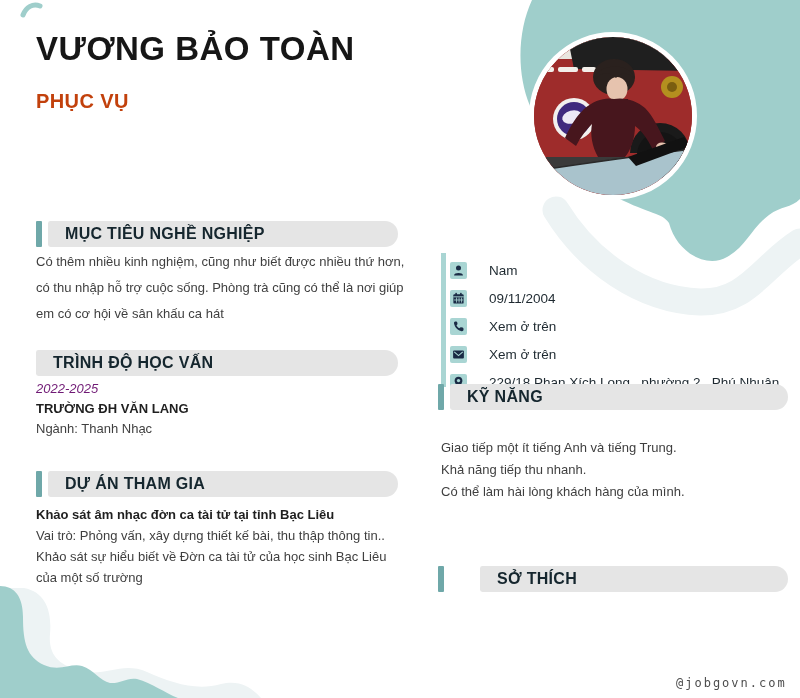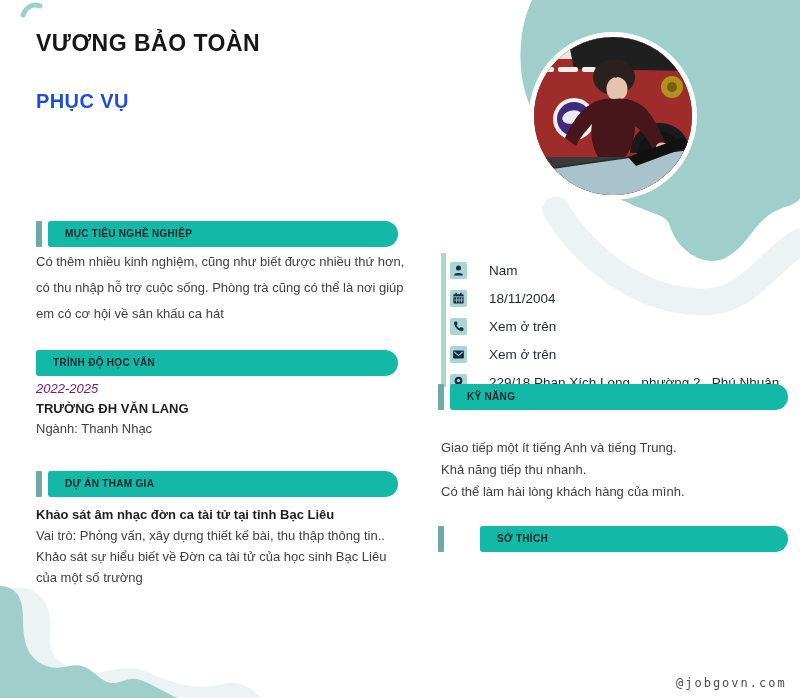--- a/index.html
+++ b/index.html
@@ -2,32 +2,32 @@
 <html><head>
 <meta charset="utf-8">
 <style>
   html,body{margin:0;padding:0;background:#e8e8e8;}
   .page{position:relative;width:800px;height:698px;background:#ffffff;overflow:hidden;
         font-family:"Liberation Sans",sans-serif;-webkit-font-smoothing:antialiased;}
   .decor{position:absolute;left:0;top:0;z-index:0;pointer-events:none;}
   .layer{position:absolute;z-index:2;}
 
   
-  .cv-name{left:36px;top:30px;font-size:23px;font-weight:700;color:#161616;letter-spacing:.5px;}
-  .cv-title{left:36px;top:90px;font-size:20px;font-weight:700;color:#1d4ed8;letter-spacing:.4px;}
+  .cv-name{left:36px;top:30px;font-size:33px;font-weight:700;color:#161616;letter-spacing:.5px;}
+  .cv-title{left:36px;top:90px;font-size:20px;font-weight:700;color:#c2410c;letter-spacing:.4px;}
 
   
   .photo-wrap{left:529px;top:32px;width:158px;height:158px;border:5px solid #ffffff;
               border-radius:50%;overflow:hidden;background:#9e2c2b;z-index:3;}
 
   
   .sec-head{display:flex;gap:6px;height:26px;}
   .sec-head .accent{width:6px;background:#6FA8A9;border-radius:1px;}
-  .sec-head .bar{flex:1;background:#14b8a6;border-radius:3px 16px 16px 3px;
-                 font-size:10px;line-height:26px;font-weight:700;color:#15262E;
+  .sec-head .bar{flex:1;background:#e5e5e5;border-radius:3px 16px 16px 3px;
+                 font-size:16px;line-height:26px;font-weight:700;color:#15262E;
                  padding-left:17px;letter-spacing:.3px;}
 
   .body-text{font-size:13px;color:#3F3F3F;}
   .objective-body{left:36px;top:249px;width:372px;line-height:26px;}
   .edu-block{left:36px;top:379px;width:372px;line-height:20px;}
   .edu-block p, .proj-block p{margin:0;}
   .italic{font-style:italic;color:#701a75;}
   .bold-line{font-weight:700;color:#1F1F1F;}
   .proj-block{left:36px;top:504px;width:374px;line-height:21px;}
 
@@ -152,21 +152,21 @@
             <rect x="1.5" y="2.5" width="11" height="10" rx="1" fill="#1A2B45"></rect>
             <rect x="3.6" y="0.8" width="1.7" height="3" rx="0.7" fill="#1A2B45"></rect>
             <rect x="8.7" y="0.8" width="1.7" height="3" rx="0.7" fill="#1A2B45"></rect>
             <line x1="1.5" y1="5.2" x2="12.5" y2="5.2" stroke="#A9D5D3" stroke-width="1"></line>
             <line x1="4.9" y1="6" x2="4.9" y2="11.4" stroke="#A9D5D3" stroke-width="0.9"></line>
             <line x1="7.6" y1="6" x2="7.6" y2="11.4" stroke="#A9D5D3" stroke-width="0.9"></line>
             <line x1="10.3" y1="6" x2="10.3" y2="11.4" stroke="#A9D5D3" stroke-width="0.9"></line>
             <line x1="2.2" y1="8.6" x2="12" y2="8.6" stroke="#A9D5D3" stroke-width="0.9"></line>
           </svg>
       </span>
-      <span class="info-value">18/11/2004</span>
+      <span class="info-value">09/11/2004</span>
     </div>
     <div class="info-row">
       <span class="icon-box">
         <svg width="13" height="13" viewBox="0 0 14 14">
             <path d="M3.6,1.6 C2.6,1.6 2,2.6 2.2,3.8 C2.9,7.8 6.4,11.4 10.3,12 C11.5,12.2 12.4,11.6 12.4,10.6 L12.4,9.3 C12.4,8.7 12,8.2 11.4,8.1 L9.7,7.8 C9.2,7.7 8.7,7.9 8.4,8.3 L8,8.9 C6.4,8.1 5.6,7.2 4.8,5.6 L5.4,5.2 C5.8,4.9 6,4.4 5.9,3.9 L5.6,2.4 C5.5,1.9 5,1.6 4.5,1.6 Z" fill="#1A2B45"></path>
           </svg>
       </span>
       <span class="info-value">Xem ở trên</span>
     </div>
     <div class="info-row">
@@ -192,20 +192,20 @@
   <div class="layer sec-head" style="left:438px;top:384px;width:350px;">
     <span class="accent"></span>
     <span class="bar">KỸ NĂNG</span>
   </div>
   <div class="layer body-text skill-list">
     <p>Giao tiếp một ít tiếng Anh và tiếng Trung.</p>
     <p>Khả năng tiếp thu nhanh.</p>
     <p>Có thể làm hài lòng khách hàng của mình.</p>
   </div>
 
-  <div class="layer sec-head" style="left:438px;top:526px;width:350px;gap:36px;">
+  <div class="layer sec-head" style="left:438px;top:566px;width:350px;gap:36px;">
     <span class="accent"></span>
     <span class="bar">SỞ THÍCH</span>
   </div>
 
   <div class="layer watermark">@jobgovn.com</div>
 
 </div>
 
 </body></html>

